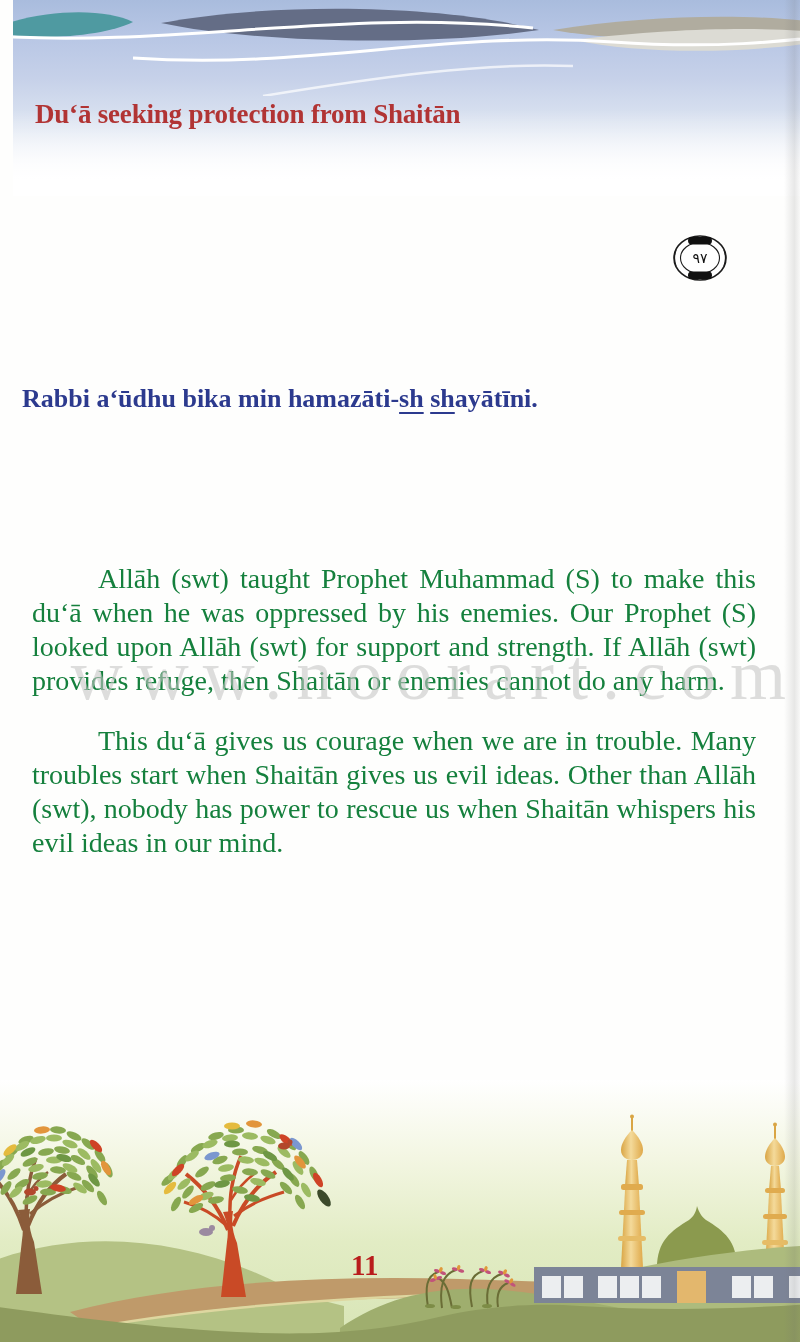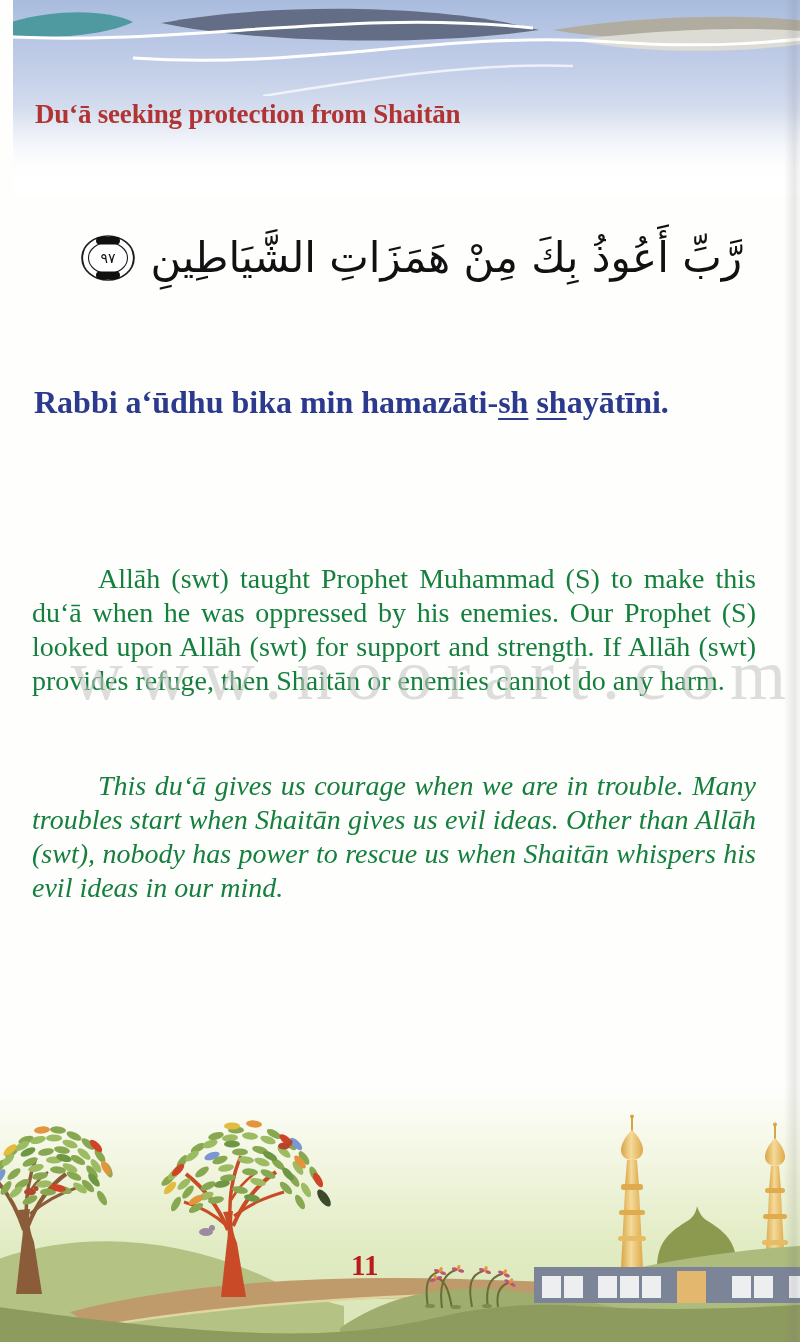--- a/index.html
+++ b/index.html
@@ -29,35 +29,35 @@
   .surah-line2{font-size:27px;font-weight:700;line-height:1.15;margin-top:1px;}
   
   .verse{
     position:absolute;top:222px;left:40px;right:58px;direction:rtl;text-align:right;
     font-family:"DejaVu Sans",sans-serif;font-size:42px;line-height:1.7;color:#111;
   }
   .medallion{vertical-align:-10px;margin-inline-start:14px;}
   .medallion text{font-family:"DejaVu Sans",sans-serif;font-size:14px;}
   
   .translit{
-    position:absolute;top:384px;left:34px;right:40px;
-    font-weight:700;font-size:32px;color:var(--translit_blue,#2c3a8e);
+    position:absolute;top:384px;left:22px;right:40px;
+    font-weight:700;font-size:26px;color:var(--translit_blue,#2c3a8e);
   }
   .translit .u{text-decoration:underline;text-decoration-thickness:2px;text-underline-offset:5px;}
   .translation{
     position:absolute;top:444px;left:20px;width:722px;
     font-style:italic;font-size:29px;line-height:39px;color:#121212;
   }
   
   .body-para{
     position:absolute;left:16px;width:724px;margin:16px;
     font-size:28px;line-height:34px;text-align:justify;text-indent:66px;color:#15803d;
   }
   .p1{top:546px;}
-  .p2{top:753px;font-style:italic;}
+  .p2{top:708px;}
   
   .watermark{
     position:absolute;top:634px;left:0;width:800px;text-align:right;z-index:5;
     font-size:72px;letter-spacing:14px;white-space:nowrap;
     color:var(--watermark_grey,#c8c8c8);opacity:.58;pointer-events:none;
   }
   
   .footer-art{position:absolute;left:0;bottom:0;width:800px;height:262px;}
   .footer-art svg{display:block;}
   .page-number{
@@ -89,21 +89,21 @@
       <path d="M-20,36 C160,48 330,8 520,28" fill="none" stroke="#ffffff" stroke-width="3"></path>
       <path d="M120,58 C300,70 430,30 600,42 C700,49 770,42 830,34" fill="none" stroke="#ffffff" stroke-width="3"></path>
       <path d="M250,96 C360,78 470,62 560,66" fill="none" stroke="rgba(255,255,255,0.7)" stroke-width="2.5"></path>
     </svg>
     <div class="title-row">
       <h1 class="page-title">Du‘ā seeking protection from Shaitān</h1>
     </div>
   </div>
 
   <div class="verse">
-    <span>رَّبِّ أَعُوذُ بِكَ مِنْ هَمَزَاتِ الشَّيَاطِينِ</span><svg class="medallion" width="56" height="48" viewBox="0 0 56 48" aria-hidden="true">
+    <svg class="medallion" width="56" height="48" viewBox="0 0 56 48" aria-hidden="true">
       <ellipse cx="28" cy="24" rx="26" ry="22" fill="#ffffff" stroke="#1c1c1c" stroke-width="1.6"></ellipse>
       <ellipse cx="28" cy="24" rx="19.5" ry="15.5" fill="none" stroke="#1c1c1c" stroke-width="1.1"></ellipse>
       <rect x="16" y="3" width="24" height="7.5" rx="3.7" fill="#101010"></rect>
       <rect x="16" y="37.5" width="24" height="7.5" rx="3.7" fill="#101010"></rect>
       <path d="M4,16 Q1,24 4,32 M52,16 Q55,24 52,32" fill="none" stroke="#1c1c1c" stroke-width="1.2"></path>
       <text x="28" y="29" text-anchor="middle" fill="#111">٩٧</text>
     </svg>
   </div>
 
   <div class="translit"><span>Rabbi a‘ūdhu bika min hamazāti-</span><span class="u">sh</span><span> </span><span class="u">sh</span><span>ayātīni.</span></div>

